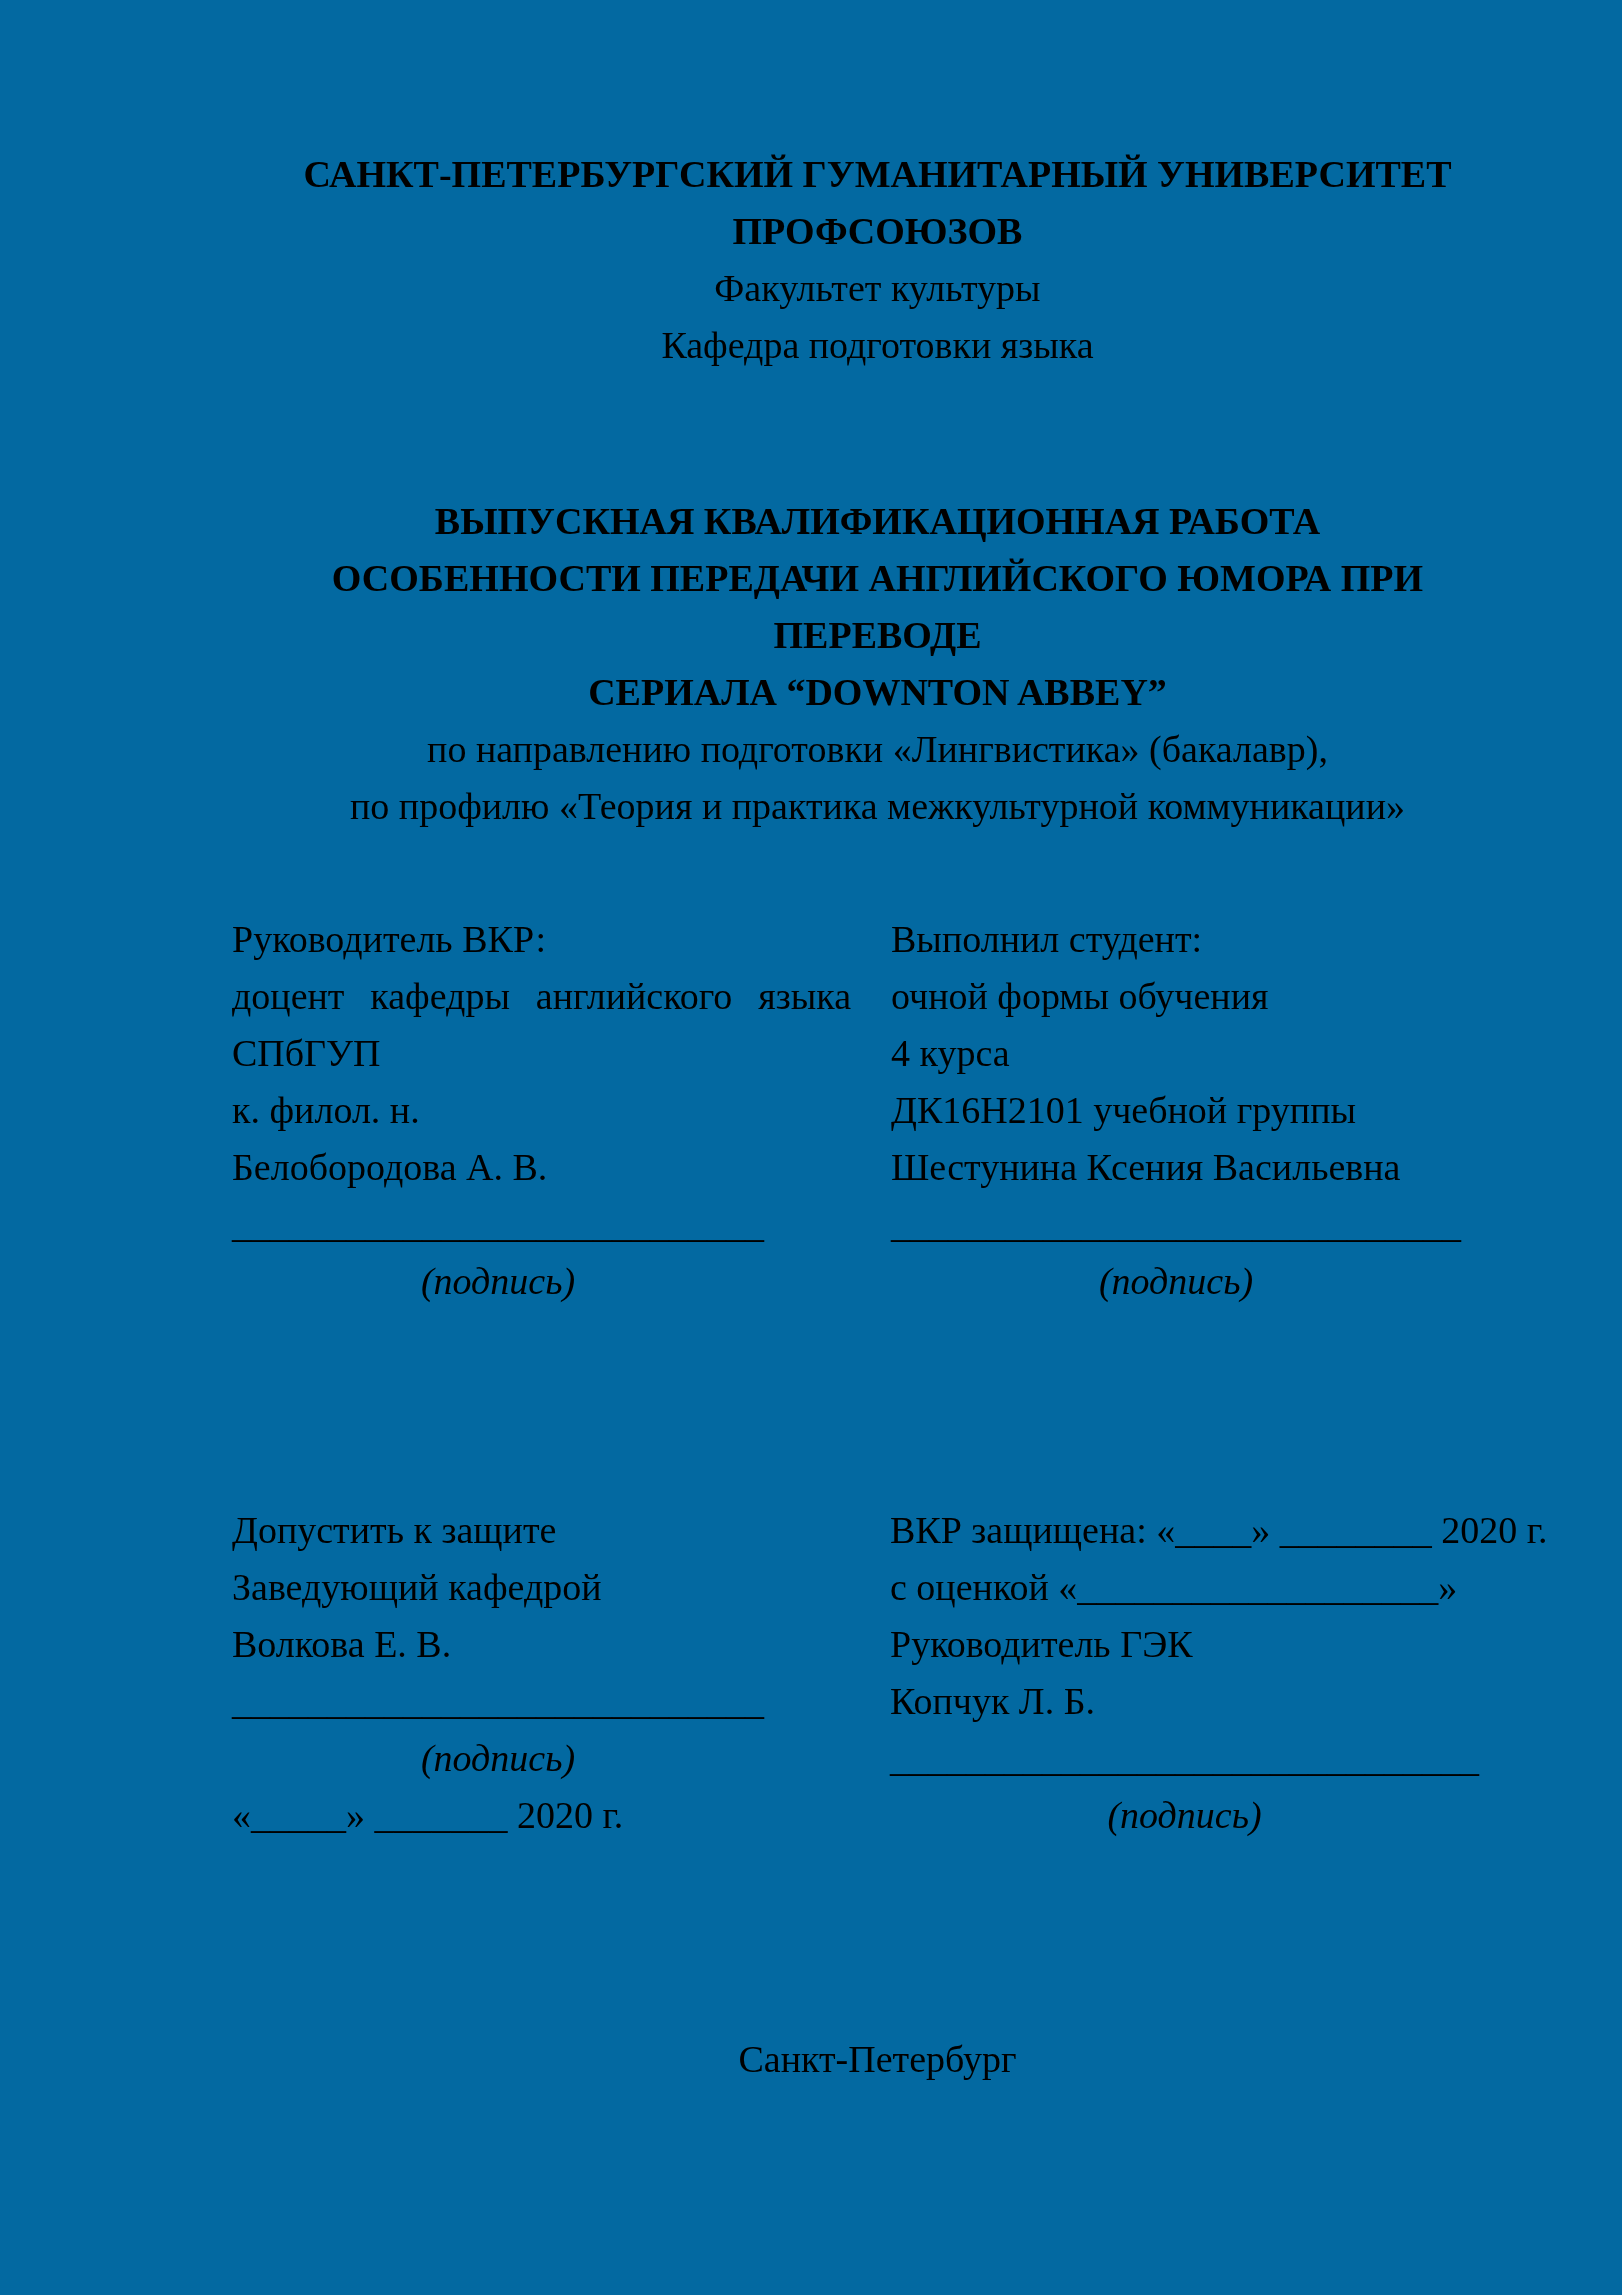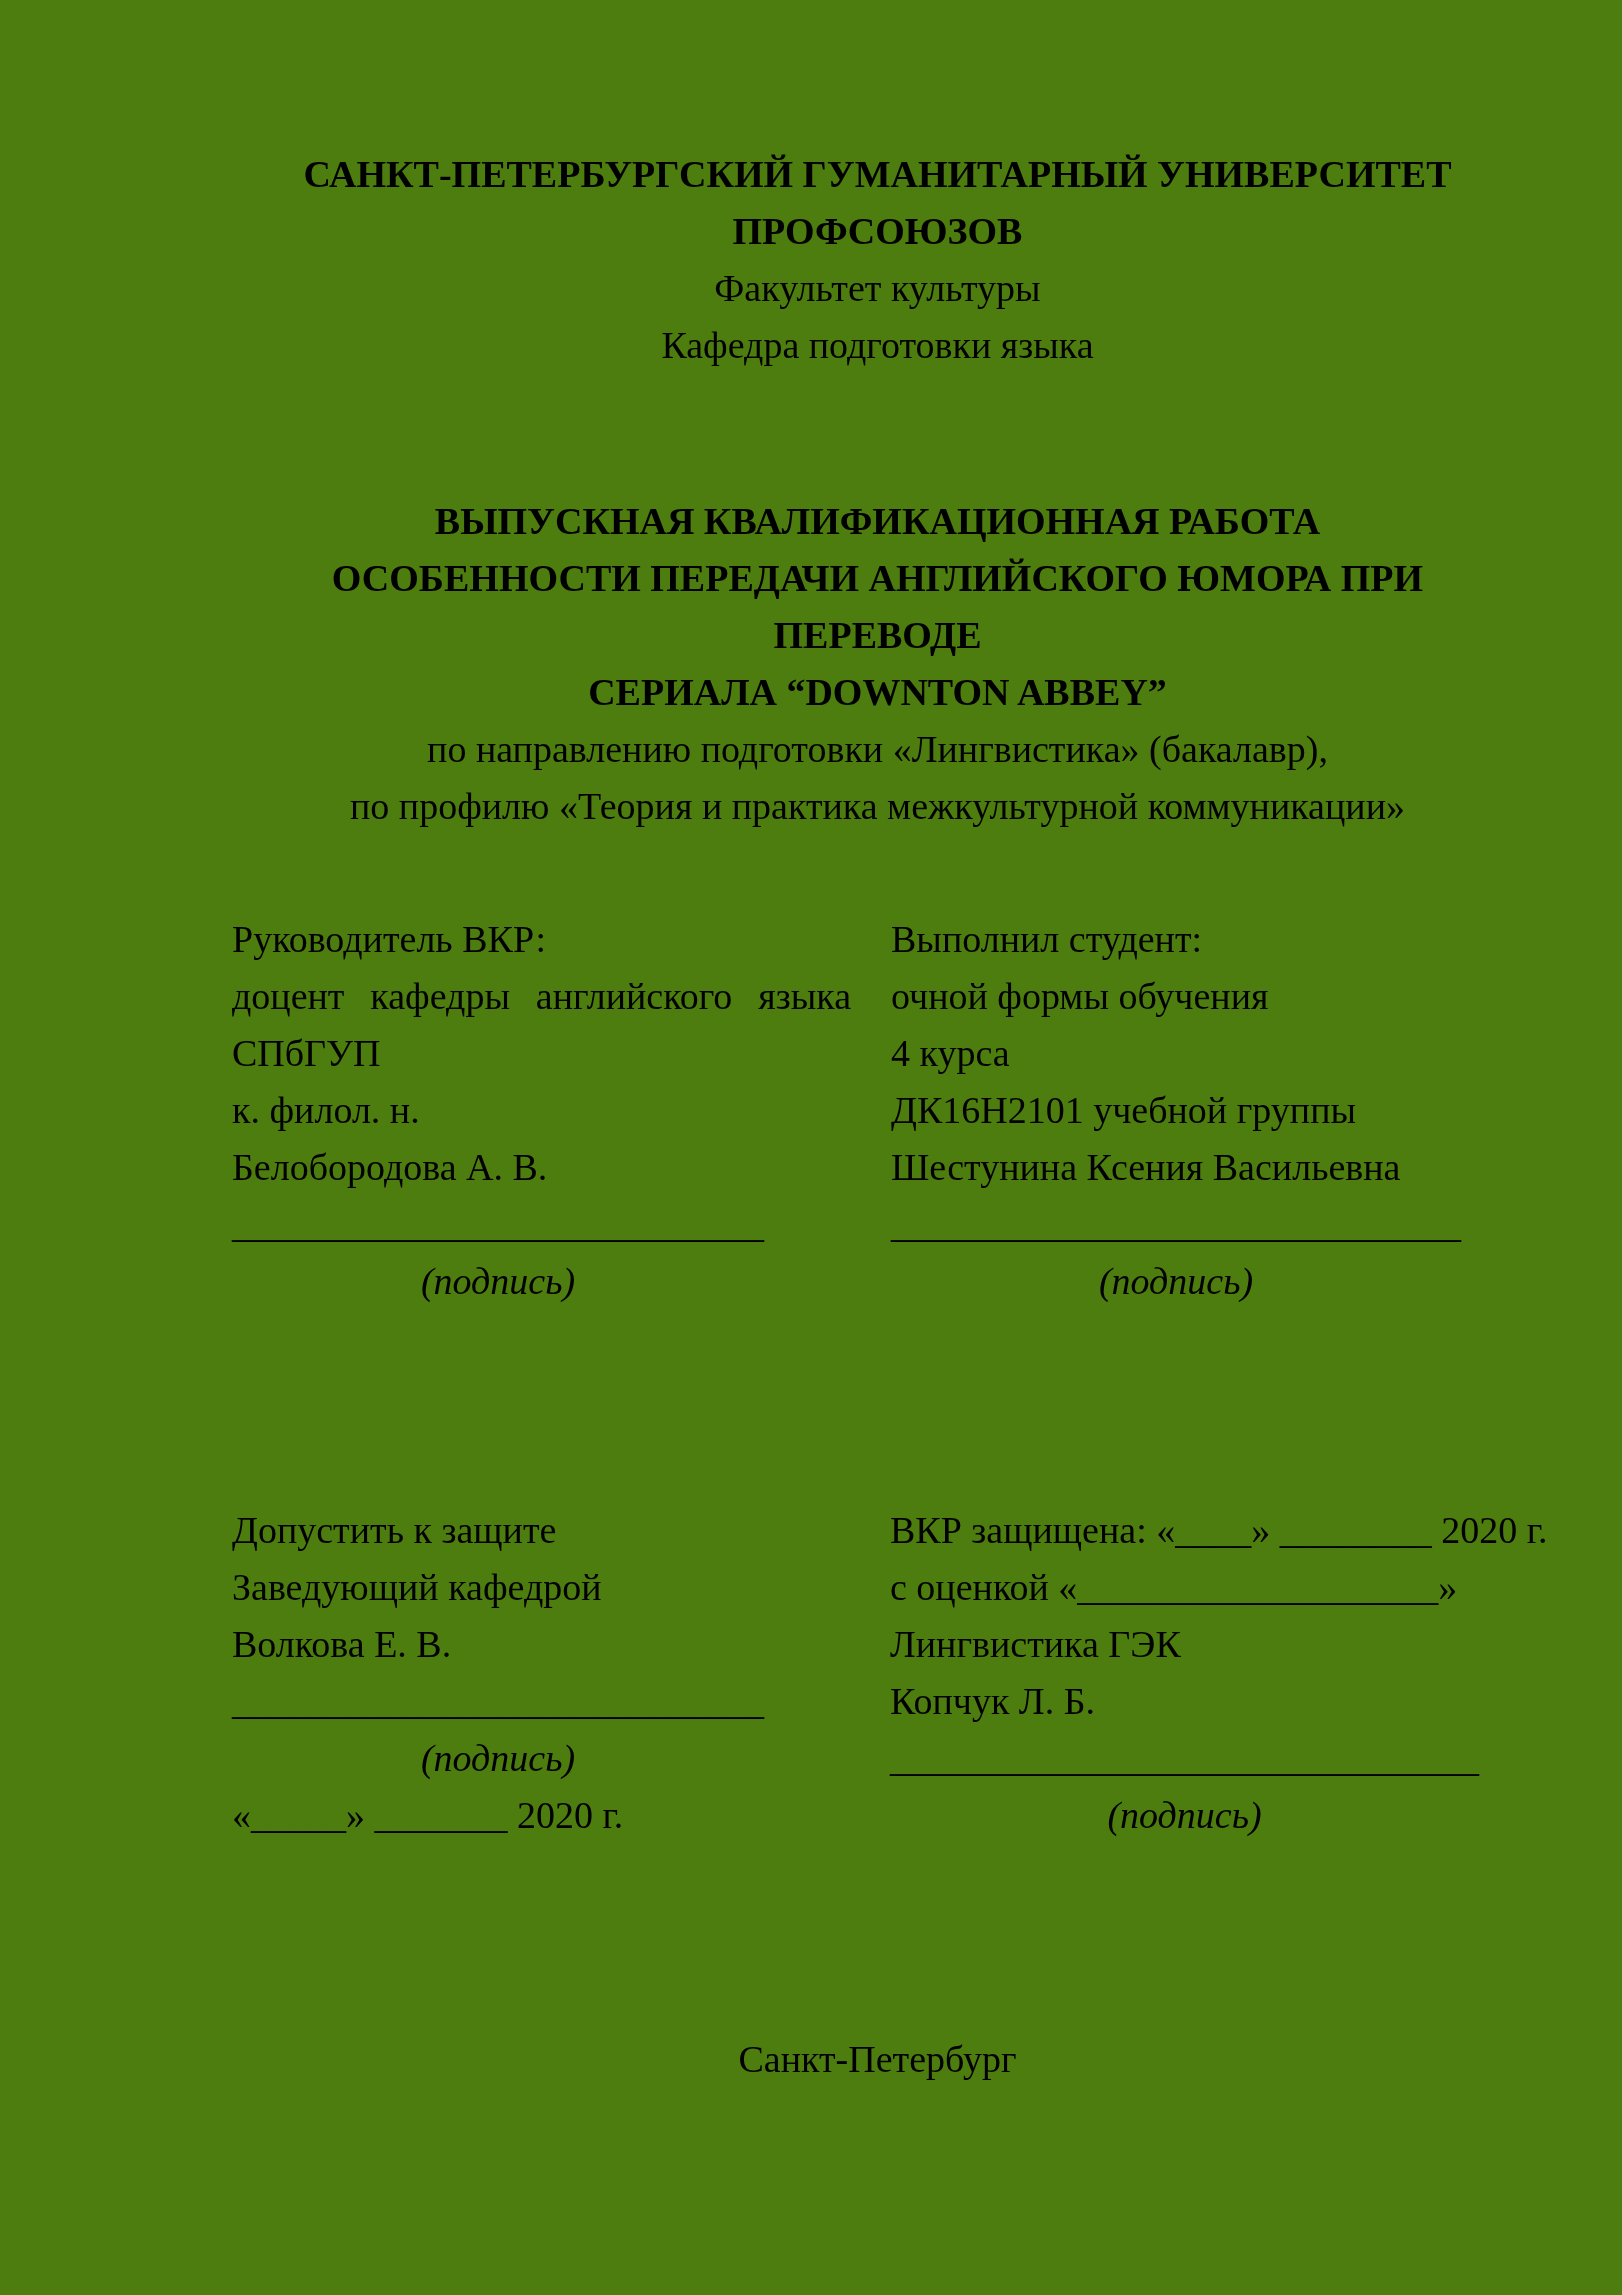--- a/index.html
+++ b/index.html
@@ -1,21 +1,21 @@
 <!DOCTYPE html>
 <html style="font-size:12.6px"><head>
 <meta charset="utf-8">
 <style>
   html, body { margin: 0; padding: 0; background: #888; }
   .page {
     position: relative;
     width: 1623px;
     height: 2295px;
     margin: 0 auto;
-    background: #4d7c0f;
+    background: #0369a1;
     color: #000000;
     font-family: "Liberation Serif", "DejaVu Serif", serif;
     font-size: 38px;
     line-height: 57px;
     overflow: hidden;
   }
   .content { padding: 146px 100px 0 232px; }
   .center { text-align: center; }
   .bold   { font-weight: bold; }
 
@@ -93,21 +93,21 @@
         <div class="sig">
           <div class="sigline">____________________________</div>
           <div class="caption">(подпись)</div>
           <div class="dateline">«_____» _______ 2020 г.</div>
         </div>
       </div>
 
       <div class="col-right">
         <div class="line">ВКР защищена: «____» ________ 2020 г.</div>
         <div class="line">с оценкой «___________________»</div>
-        <div class="line">Лингвистика ГЭК</div>
+        <div class="line">Руководитель ГЭК</div>
         <div class="line">Копчук Л. Б.</div>
         <div class="sig">
           <div class="sigline">_______________________________</div>
           <div class="caption">(подпись)</div>
         </div>
       </div>
     </div>
 
     <div class="footer-block">
       <div class="center">Санкт-Петербург</div>

